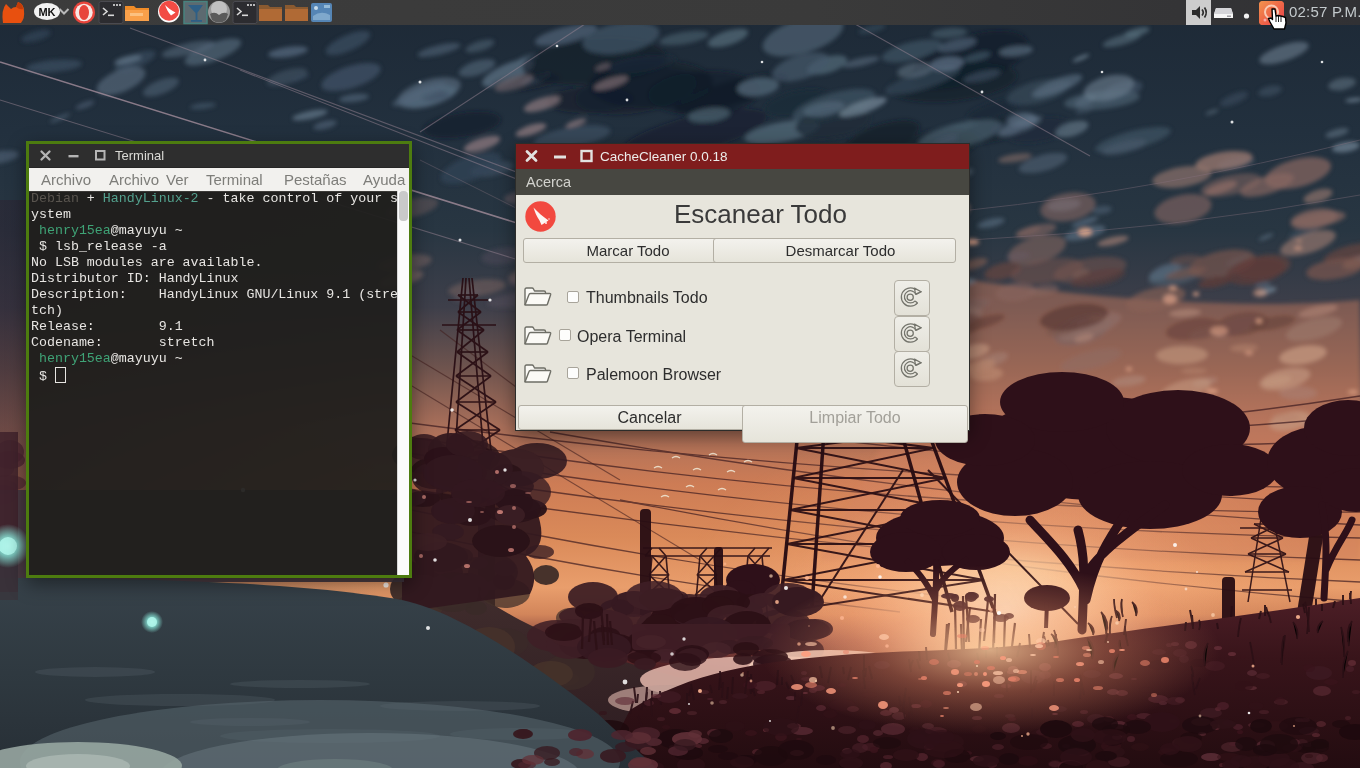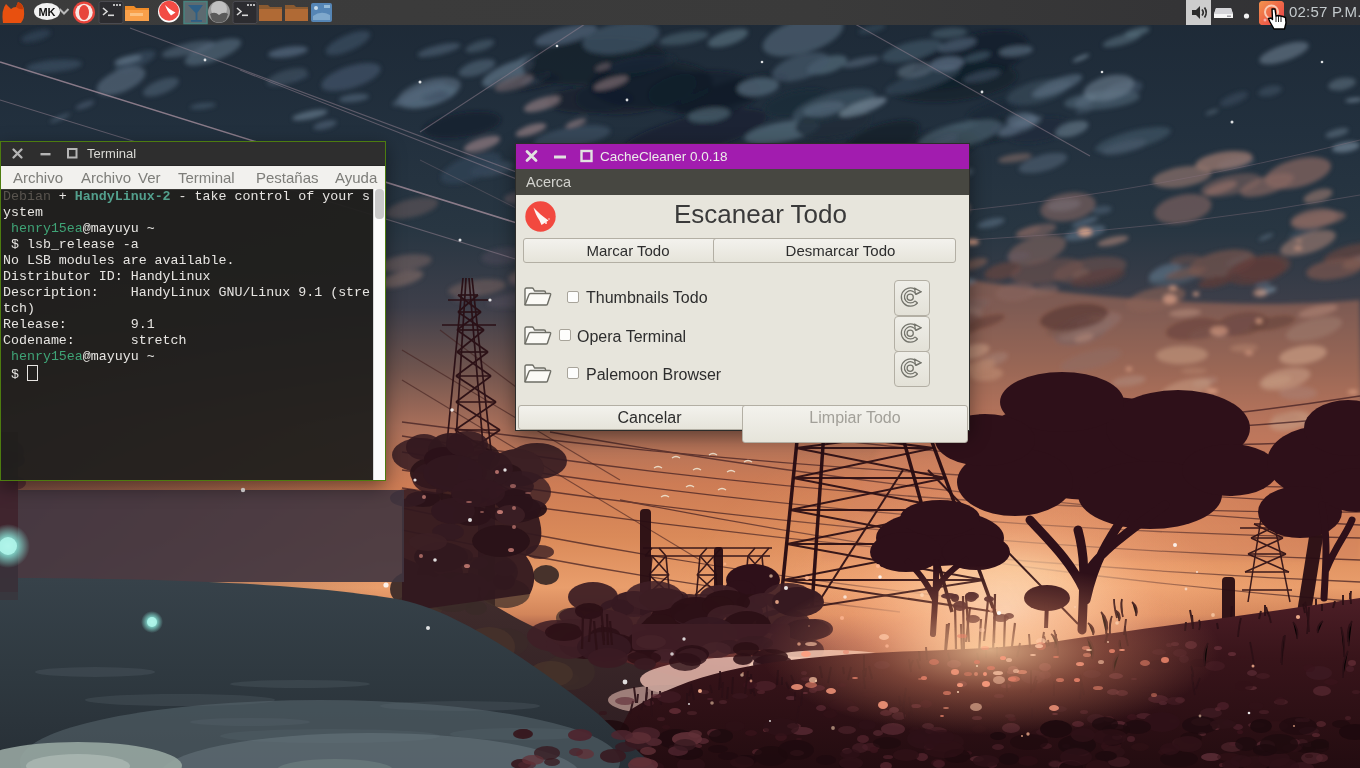--- a/index.html
+++ b/index.html
@@ -7,35 +7,35 @@
   #stage{position:absolute;top:0;left:0;width:1360px;height:768px;}
   #wall{position:absolute;top:0;left:0;}
   
   #panel{position:absolute;top:0;left:0;width:1360px;height:25px;
     background:linear-gradient(to right,#3c3c3c 0%,#3a3a3a 60%,#313134 100%);z-index:50;}
   #clock{position:absolute;top:3px;left:1289px;color:#c3c9cc;font-size:15px;letter-spacing:0.2px;white-space:nowrap;}
   
   .win{position:absolute;box-shadow:0 6px 18px rgba(0,0,0,0.45);z-index:20;}
   .tbar{position:relative;color:#dededa;font-size:13px;}
   
-  #term{left:0;top:141px;width:386px;height:340px;background:rgba(28,27,25,0.55);border:1px solid #4d7c0f;box-sizing:border-box;}
+  #term{left:26px;top:141px;width:386px;height:437px;background:rgba(28,27,25,0.55);border:3px solid #4d7c0f;box-sizing:border-box;}
   #term-tbar{height:23px;background:#2e2e2e;border-bottom:1px solid #262626;}
   #term-menu{position:relative;height:24px;background:#f2f1ee;color:#7d7d79;font-size:15px;line-height:24px;}
   #term-menu span{position:absolute;top:0;}
   #term-body{position:absolute;top:47px;left:0;right:0;bottom:0;background:rgba(33,32,30,0.88);}
   #term-text{position:absolute;top:0;left:2px;font-family:"Liberation Mono",monospace;
     font-size:13.3px;line-height:16px;color:#e7e5e2;white-space:pre;}
   #term-scroll{position:absolute;top:0;right:0;width:11px;bottom:0;background:#fbfbfb;border-left:1px solid #d8d8d8;}
   #term-thumb{position:absolute;top:0;left:1px;width:9px;height:30px;background:#c9c9c9;border-radius:4px;}
   .tg{color:#3fa376;} 
-  .tc{color:#53a08d;font-weight:bold;} 
+  .tc{color:#53a08d;} 
   .td{color:#5a554f;} 
   
   #cc{left:515px;top:143px;width:455px;height:288px;background:#e7e5dc;border:1px solid #2c2c2a;box-sizing:border-box;}
-  #cc-tbar{height:25px;background:#a21caf;}
+  #cc-tbar{height:25px;background:#7f1d1d;}
   #cc-menu{height:26px;background:#474741;color:#d2d2cd;font-size:14.5px;line-height:26px;padding-left:10px;}
   .gbtn{position:absolute;box-sizing:border-box;border:1px solid #b3afa4;border-radius:3px;
     background:linear-gradient(#f3f2ed,#e6e4da);color:#2d2d2d;text-align:center;}
   #cc-title-big{position:absolute;top:55px;left:17px;width:455px;text-align:center;
     font-size:26px;color:#3a3a3a;}
   .rowlab{position:absolute;font-size:16px;color:#2d2d2d;}
   .cbox{position:absolute;width:12px;height:12px;background:#fdfdfc;border:1px solid #a8a49a;border-radius:2px;box-sizing:border-box;}
   .rbtn{position:absolute;left:378px;width:34px;height:34px;border:1px solid #b3afa4;border-radius:4px;
     background:linear-gradient(#efeee8,#e3e1d7);}
 </style>

